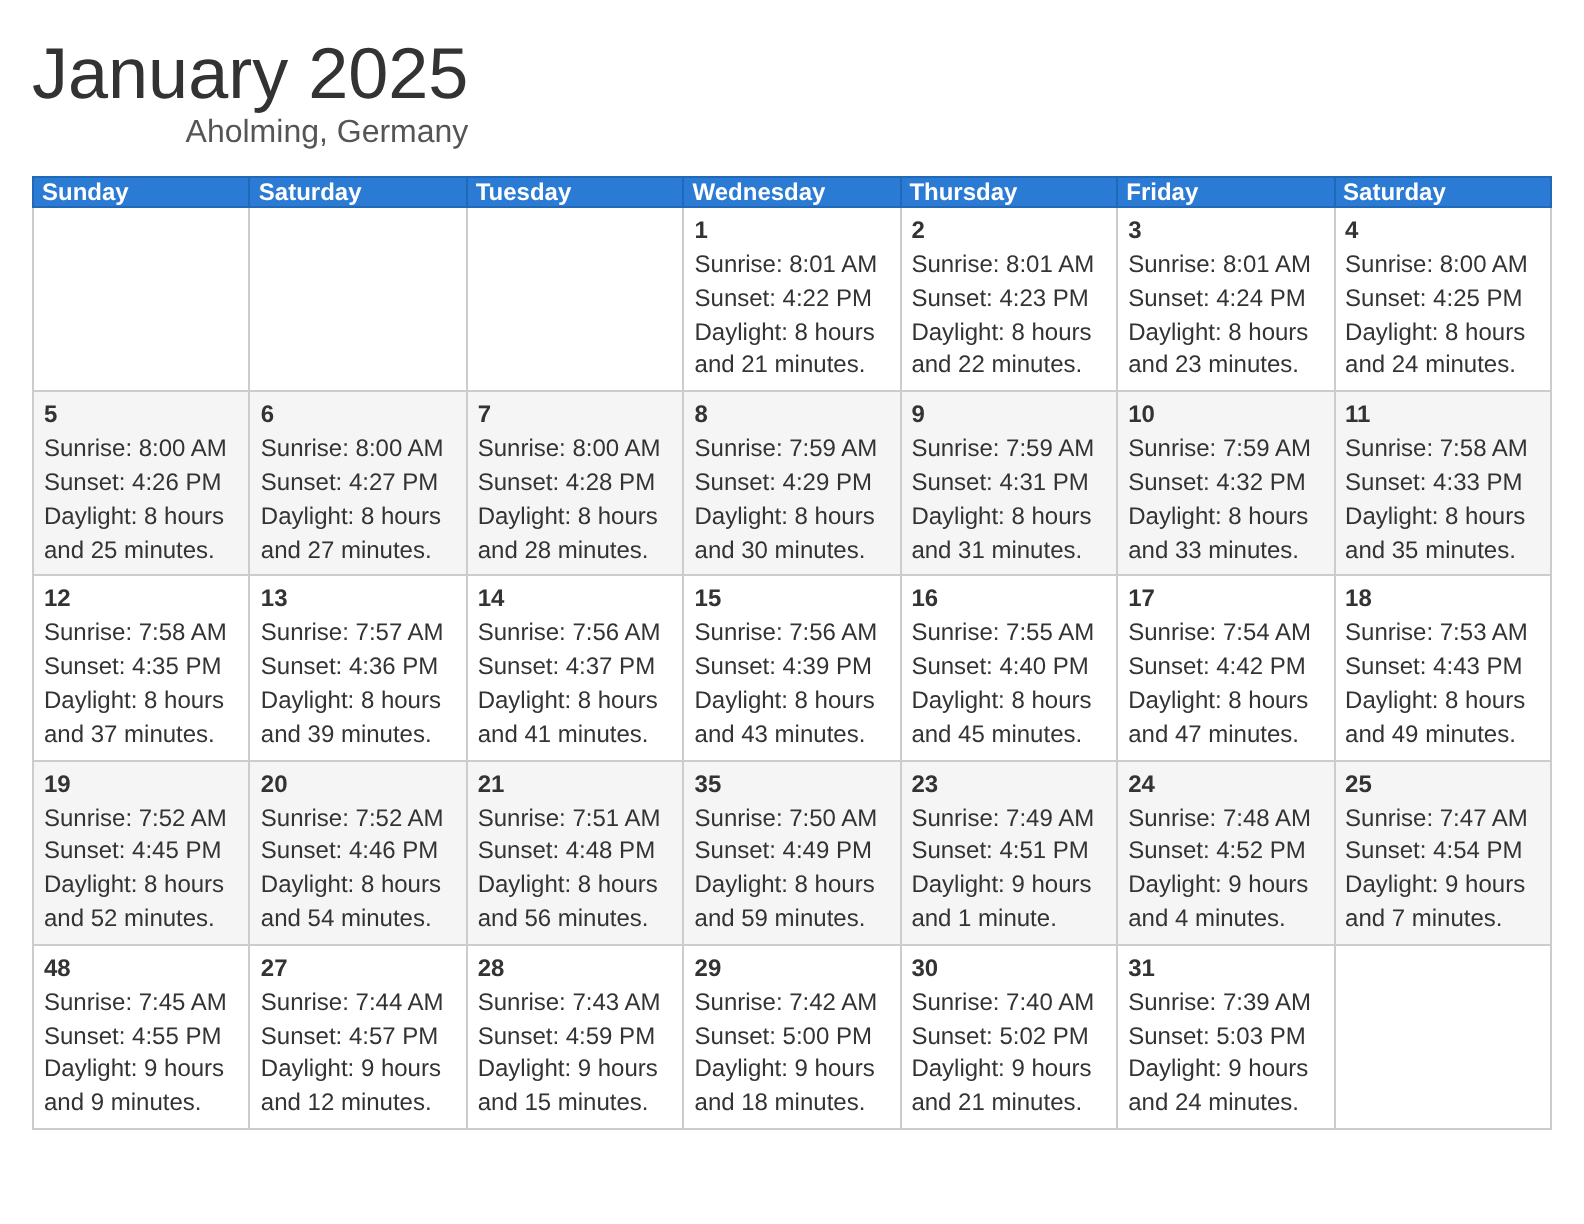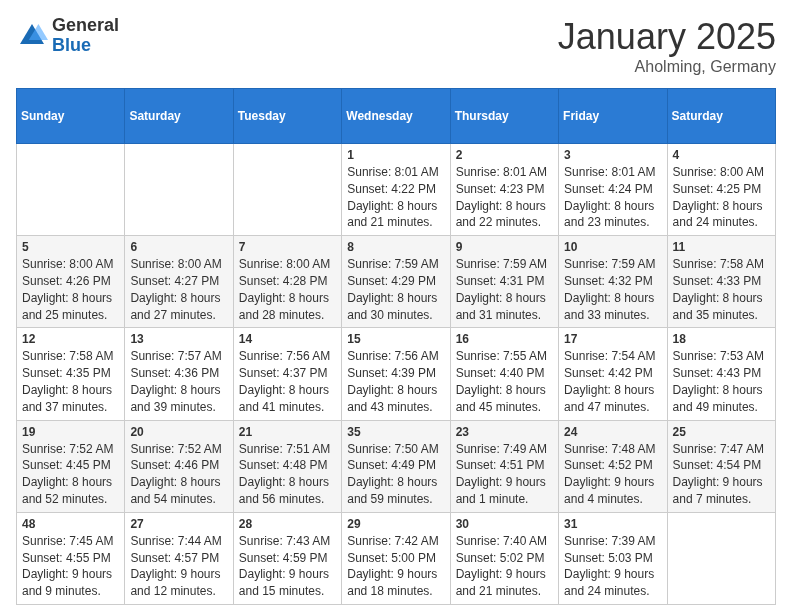--- a/index.html
+++ b/index.html
@@ -47,21 +47,21 @@
     .calendar {
       width: 100%;
       border-collapse: collapse;
       border: 1px solid #ccc;
     }
     .calendar th {
       background: #2b7bd4;
       color: #fff;
       font-size: 12px;
       font-weight: bold;
-      padding: 20px 4px;
+      padding: 0 4px;
       text-align: left;
       border: 1px solid #2068b8;
     }
     .calendar td {
       border: 1px solid #ccc;
       vertical-align: top;
       padding: 4px 5px;
       font-size: 10px;
       color: #333;
       width: calc(100% / 7);
@@ -83,30 +83,20 @@
       color: #333;
     }
     .empty-cell {
       background: #fff !important;
     }
   </style>
 </head>
 <body>
 
 <div class="header">
-  <div class="logo">
-    <svg class="logo-icon" viewBox="0 0 40 40">
-      <polygon points="20,5 35,30 5,30" fill="#1a6bb5"></polygon>
-      <polygon points="28,5 40,25 16,25" fill="#4da6ff" opacity="0.6"></polygon>
-    </svg>
-    <div class="logo-text">
-      <span class="logo-general">General</span><br>
-      <span class="logo-blue">Blue</span>
-    </div>
-  </div>
   <div class="title-block">
     <div class="month-title">January 2025</div>
     <div class="location">Aholming, Germany</div>
   </div>
 </div>
 
 <table class="calendar">
   <thead>
     <tr>
     <th>Sunday</th>

